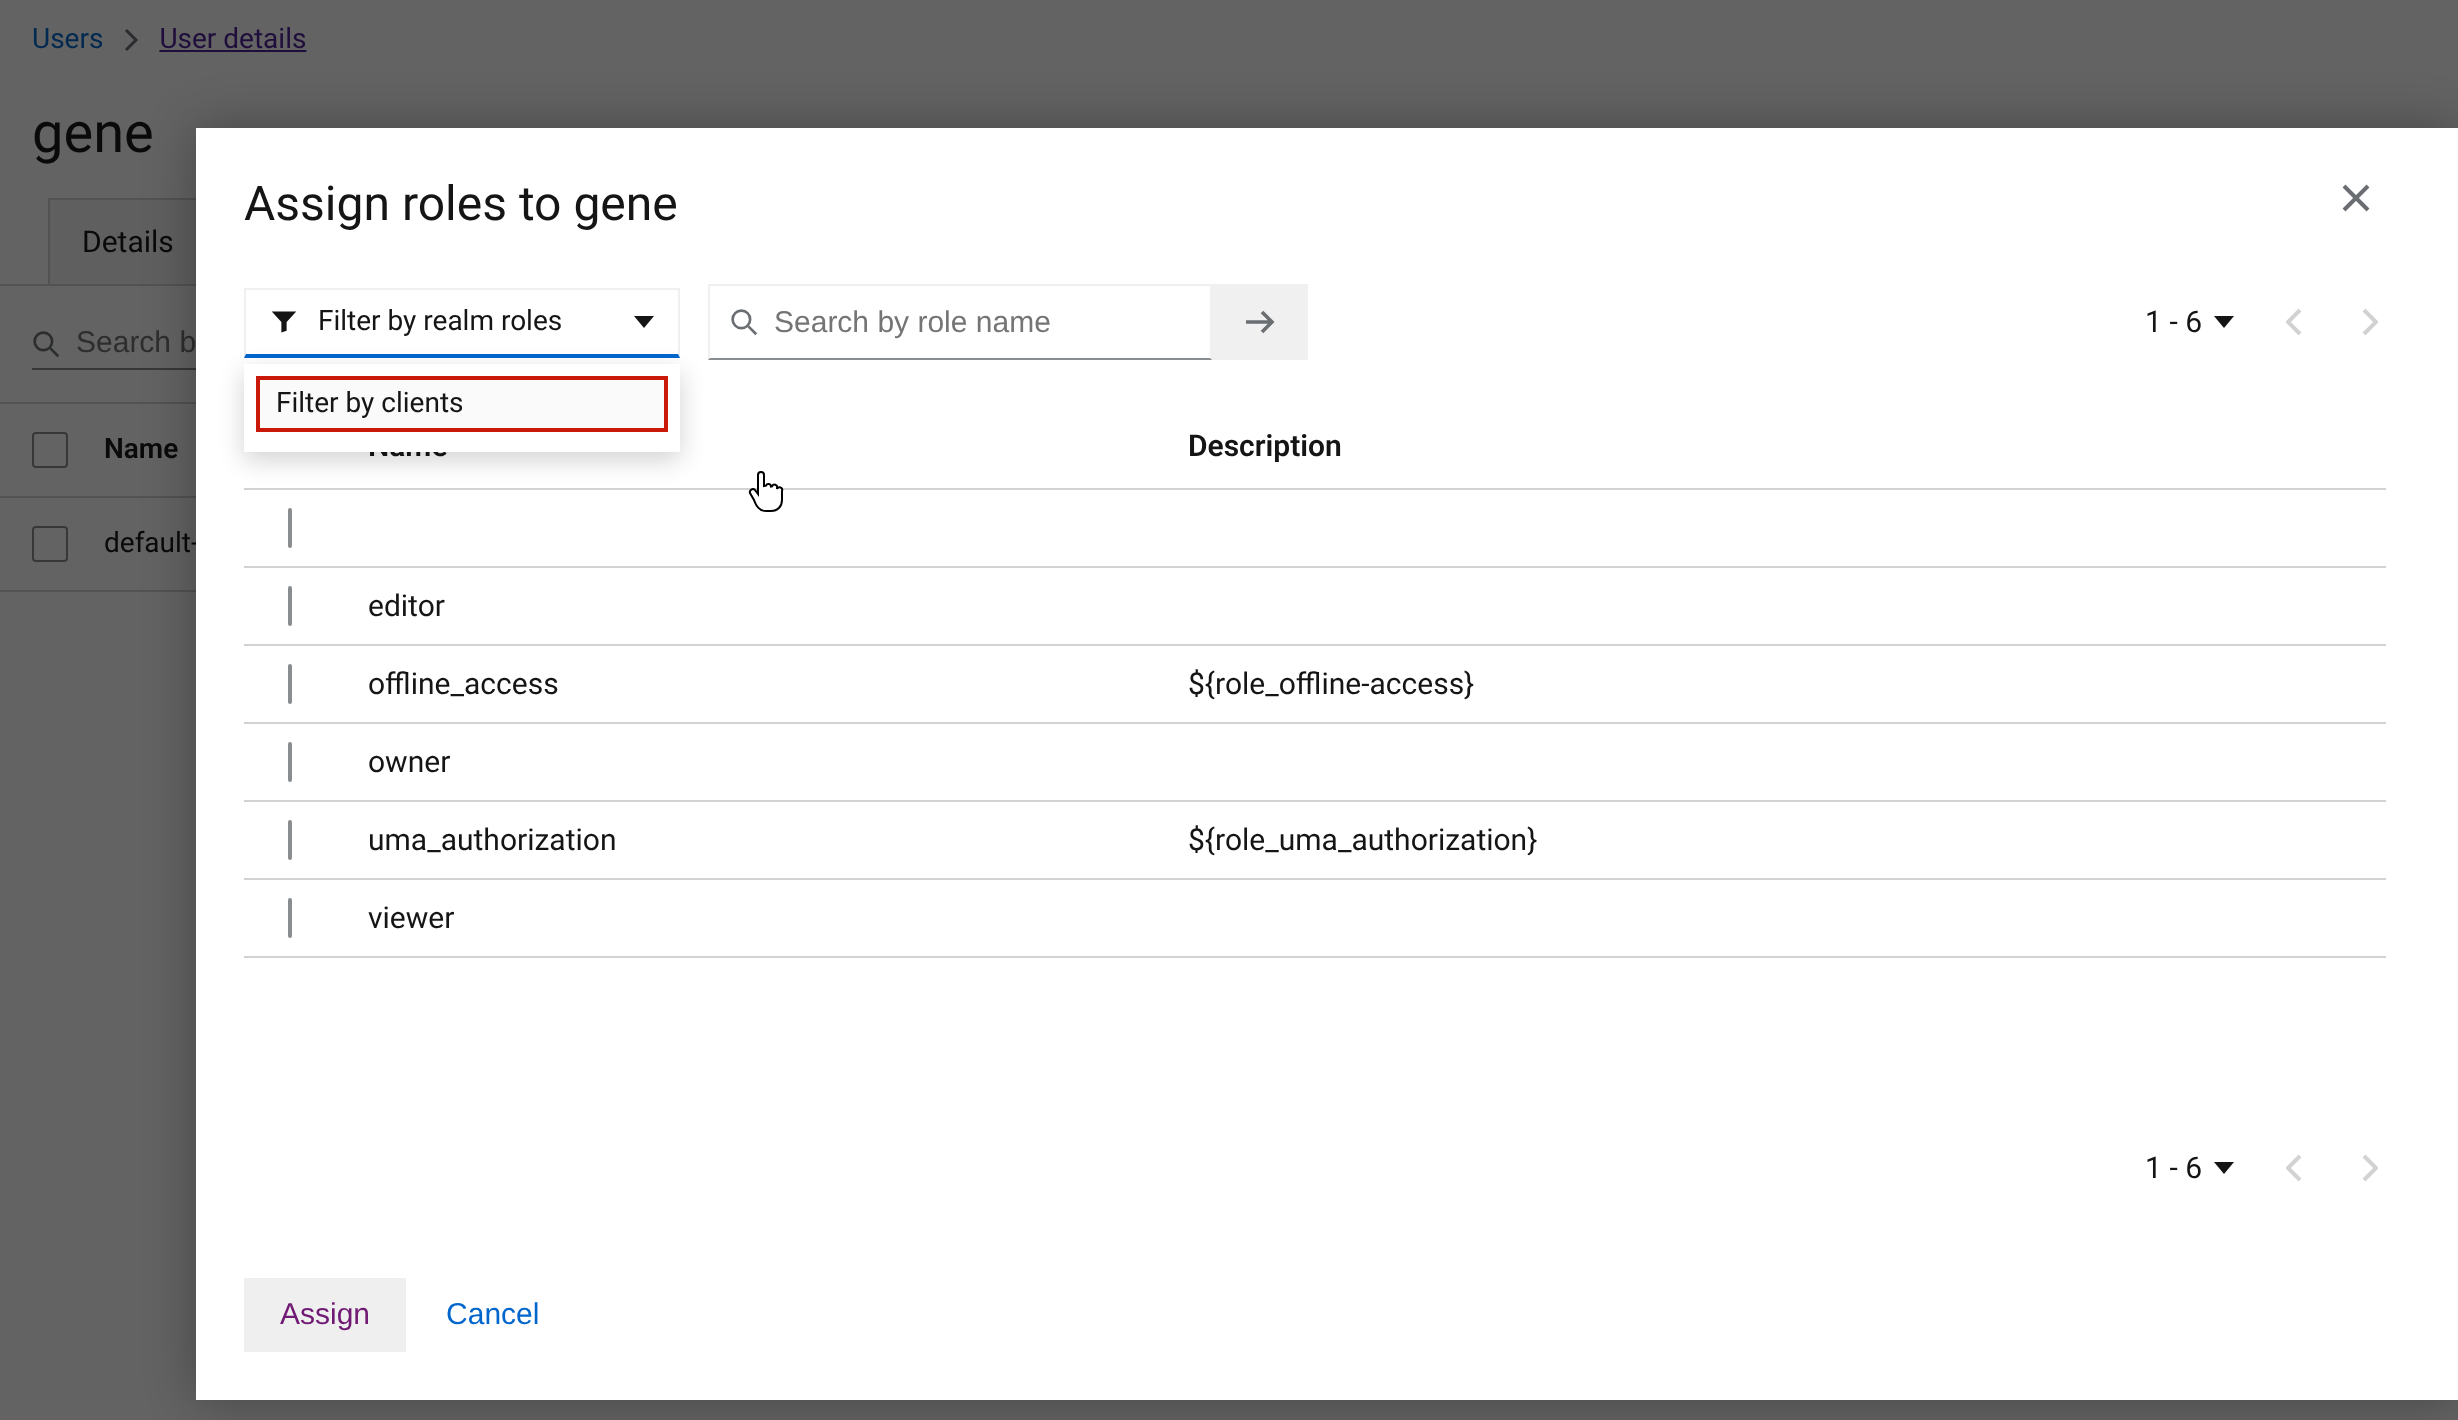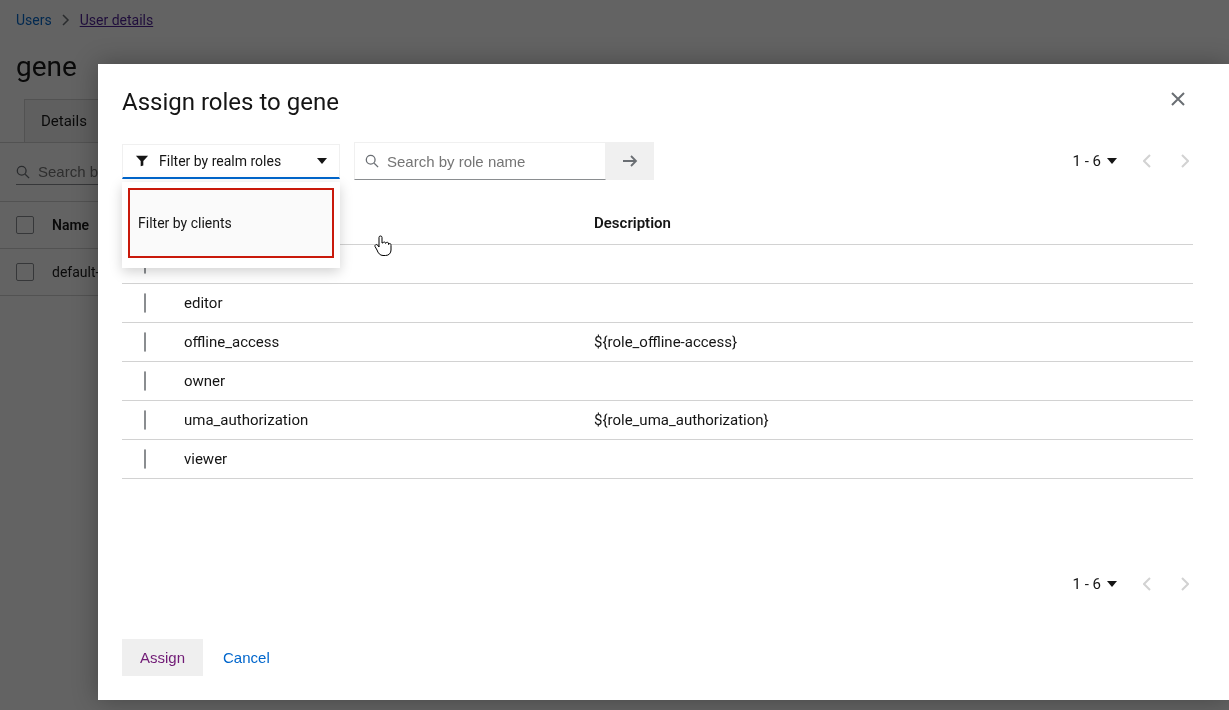--- a/index.html
+++ b/index.html
@@ -66,21 +66,21 @@
       z-index:10;
     }
     .dd-item {
       padding:10px 12px;
       cursor:pointer;
       background:#fafafa;
     }
     .dd-item.highlight {
       border:2px solid #c9190b;
       margin:0 6px;
-      padding:25px 8px;
+      padding:4px 8px;
     }
     .cursor-pointer-img {
       position:absolute;
       left:274px; top:170px;
       pointer-events:none;
       font-size:18px;
       z-index:20;
     }
     .search-role { display:flex; }
     .search-role-input {

